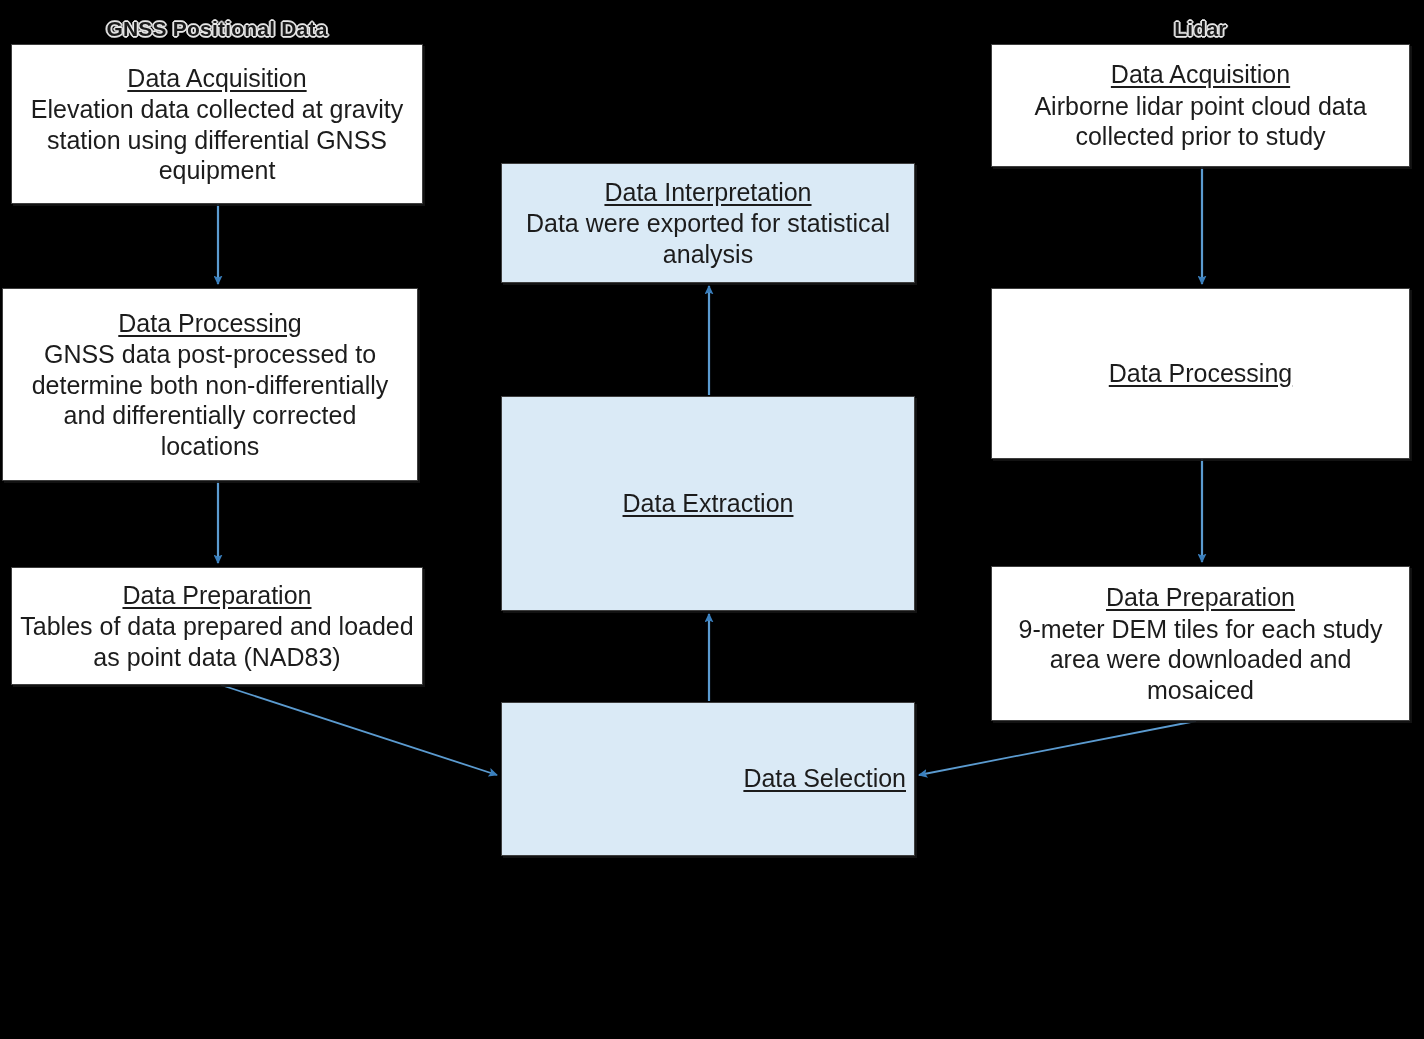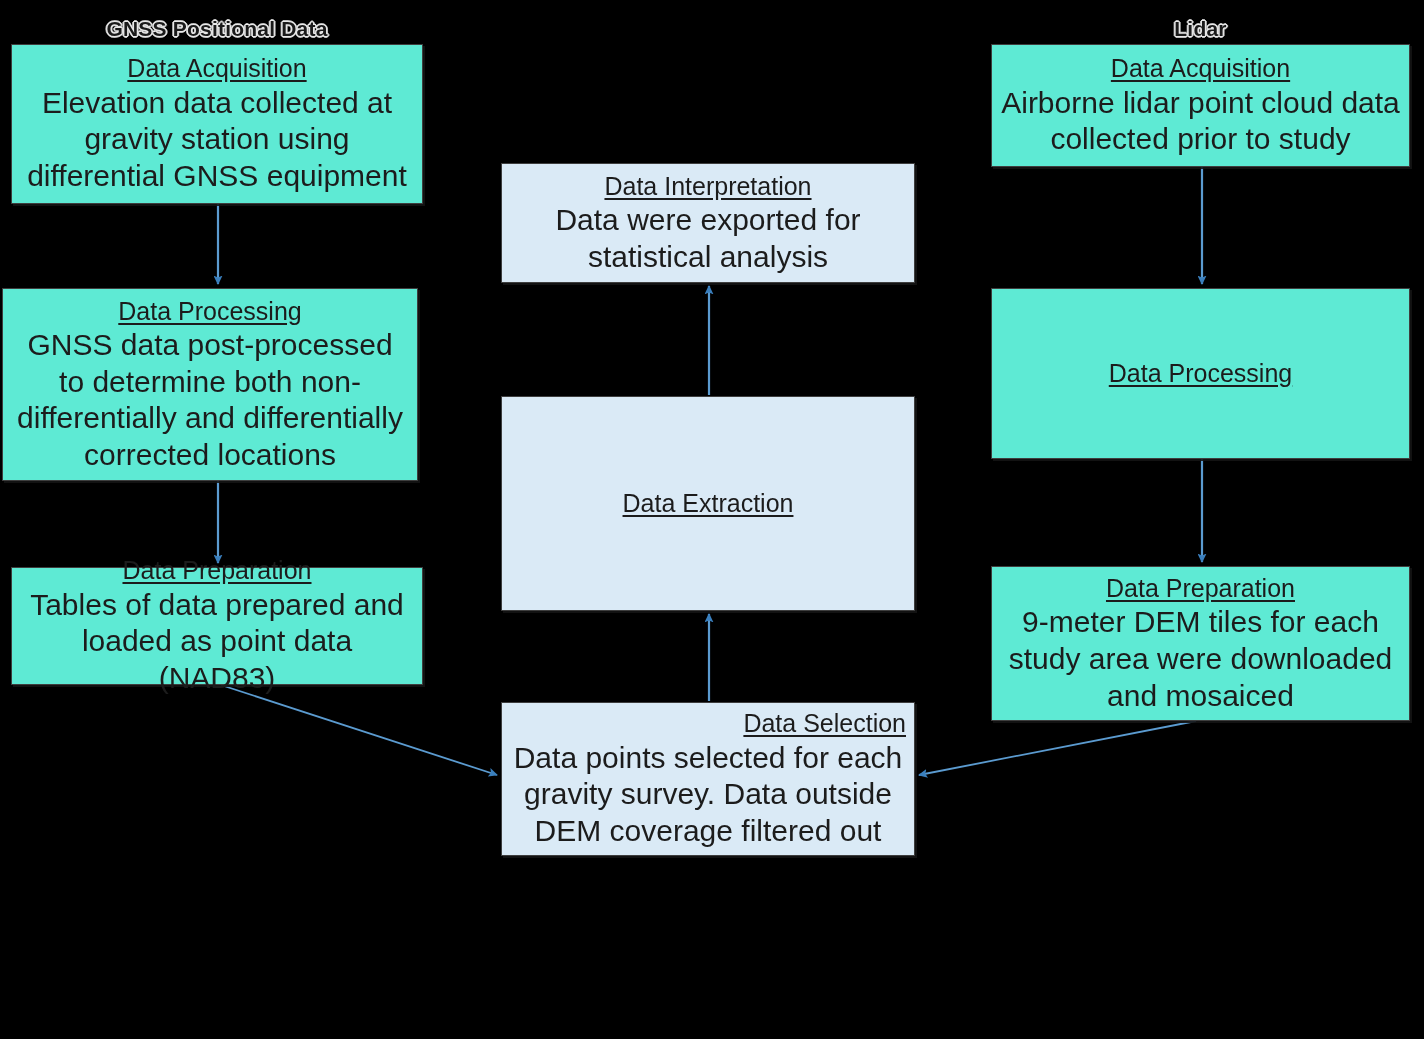--- a/index.html
+++ b/index.html
@@ -35,34 +35,34 @@
     box-shadow:2px 2px 0 rgba(20,20,20,0.9);
     display:flex;
     flex-direction:column;
     align-items:center;
     justify-content:center;
     padding:4px 8px;
     text-align:center;
     color:#1c1c1c;
     line-height:1.22;
   }
-  .node.green{background:#5eead4;}
+  .node.green{background:#ffffff;}
   .node.blue{background:#daeaf6;}
 
   .node .hdr{
     display:block;
     text-decoration:underline;
     text-underline-offset:3px;
     font-size:25px;
     white-space:nowrap;
     margin-bottom:1px;
   }
   .node .body{
     display:block;
-    font-size:30px;
+    font-size:25px;
   }
 </style>
 </head>
 <body>
 
 <div id="stage">
 
   <div class="col-title" style="left:11px;top:17px;width:412px;">GNSS Positional Data</div>
 
   <div class="col-title" style="left:991px;top:17px;width:419px;">Lidar</div>
@@ -106,21 +106,20 @@
     <span class="hdr">Data Interpretation</span>
     <span class="body">Data were exported for statistical analysis</span>
   </div>
 
   <div class="node blue" style="left:501px;top:396px;width:414px;height:215px;align-items:center;">
     <span class="hdr">Data Extraction</span>
   </div>
 
   <div class="node blue" style="left:501px;top:702px;width:414px;height:154px;align-items:flex-end;">
     <span class="hdr">Data Selection</span>
-    <span class="body">Data points selected for each gravity survey. Data outside DEM coverage filtered out</span>
   </div>
 
   <div class="node green" style="left:991px;top:44px;width:419px;height:123px;">
     <span class="hdr">Data Acquisition</span>
     <span class="body">Airborne lidar point cloud data collected prior to study</span>
   </div>
 
   <div class="node green" style="left:991px;top:288px;width:419px;height:171px;">
     <span class="hdr">Data Processing</span>
   </div>

